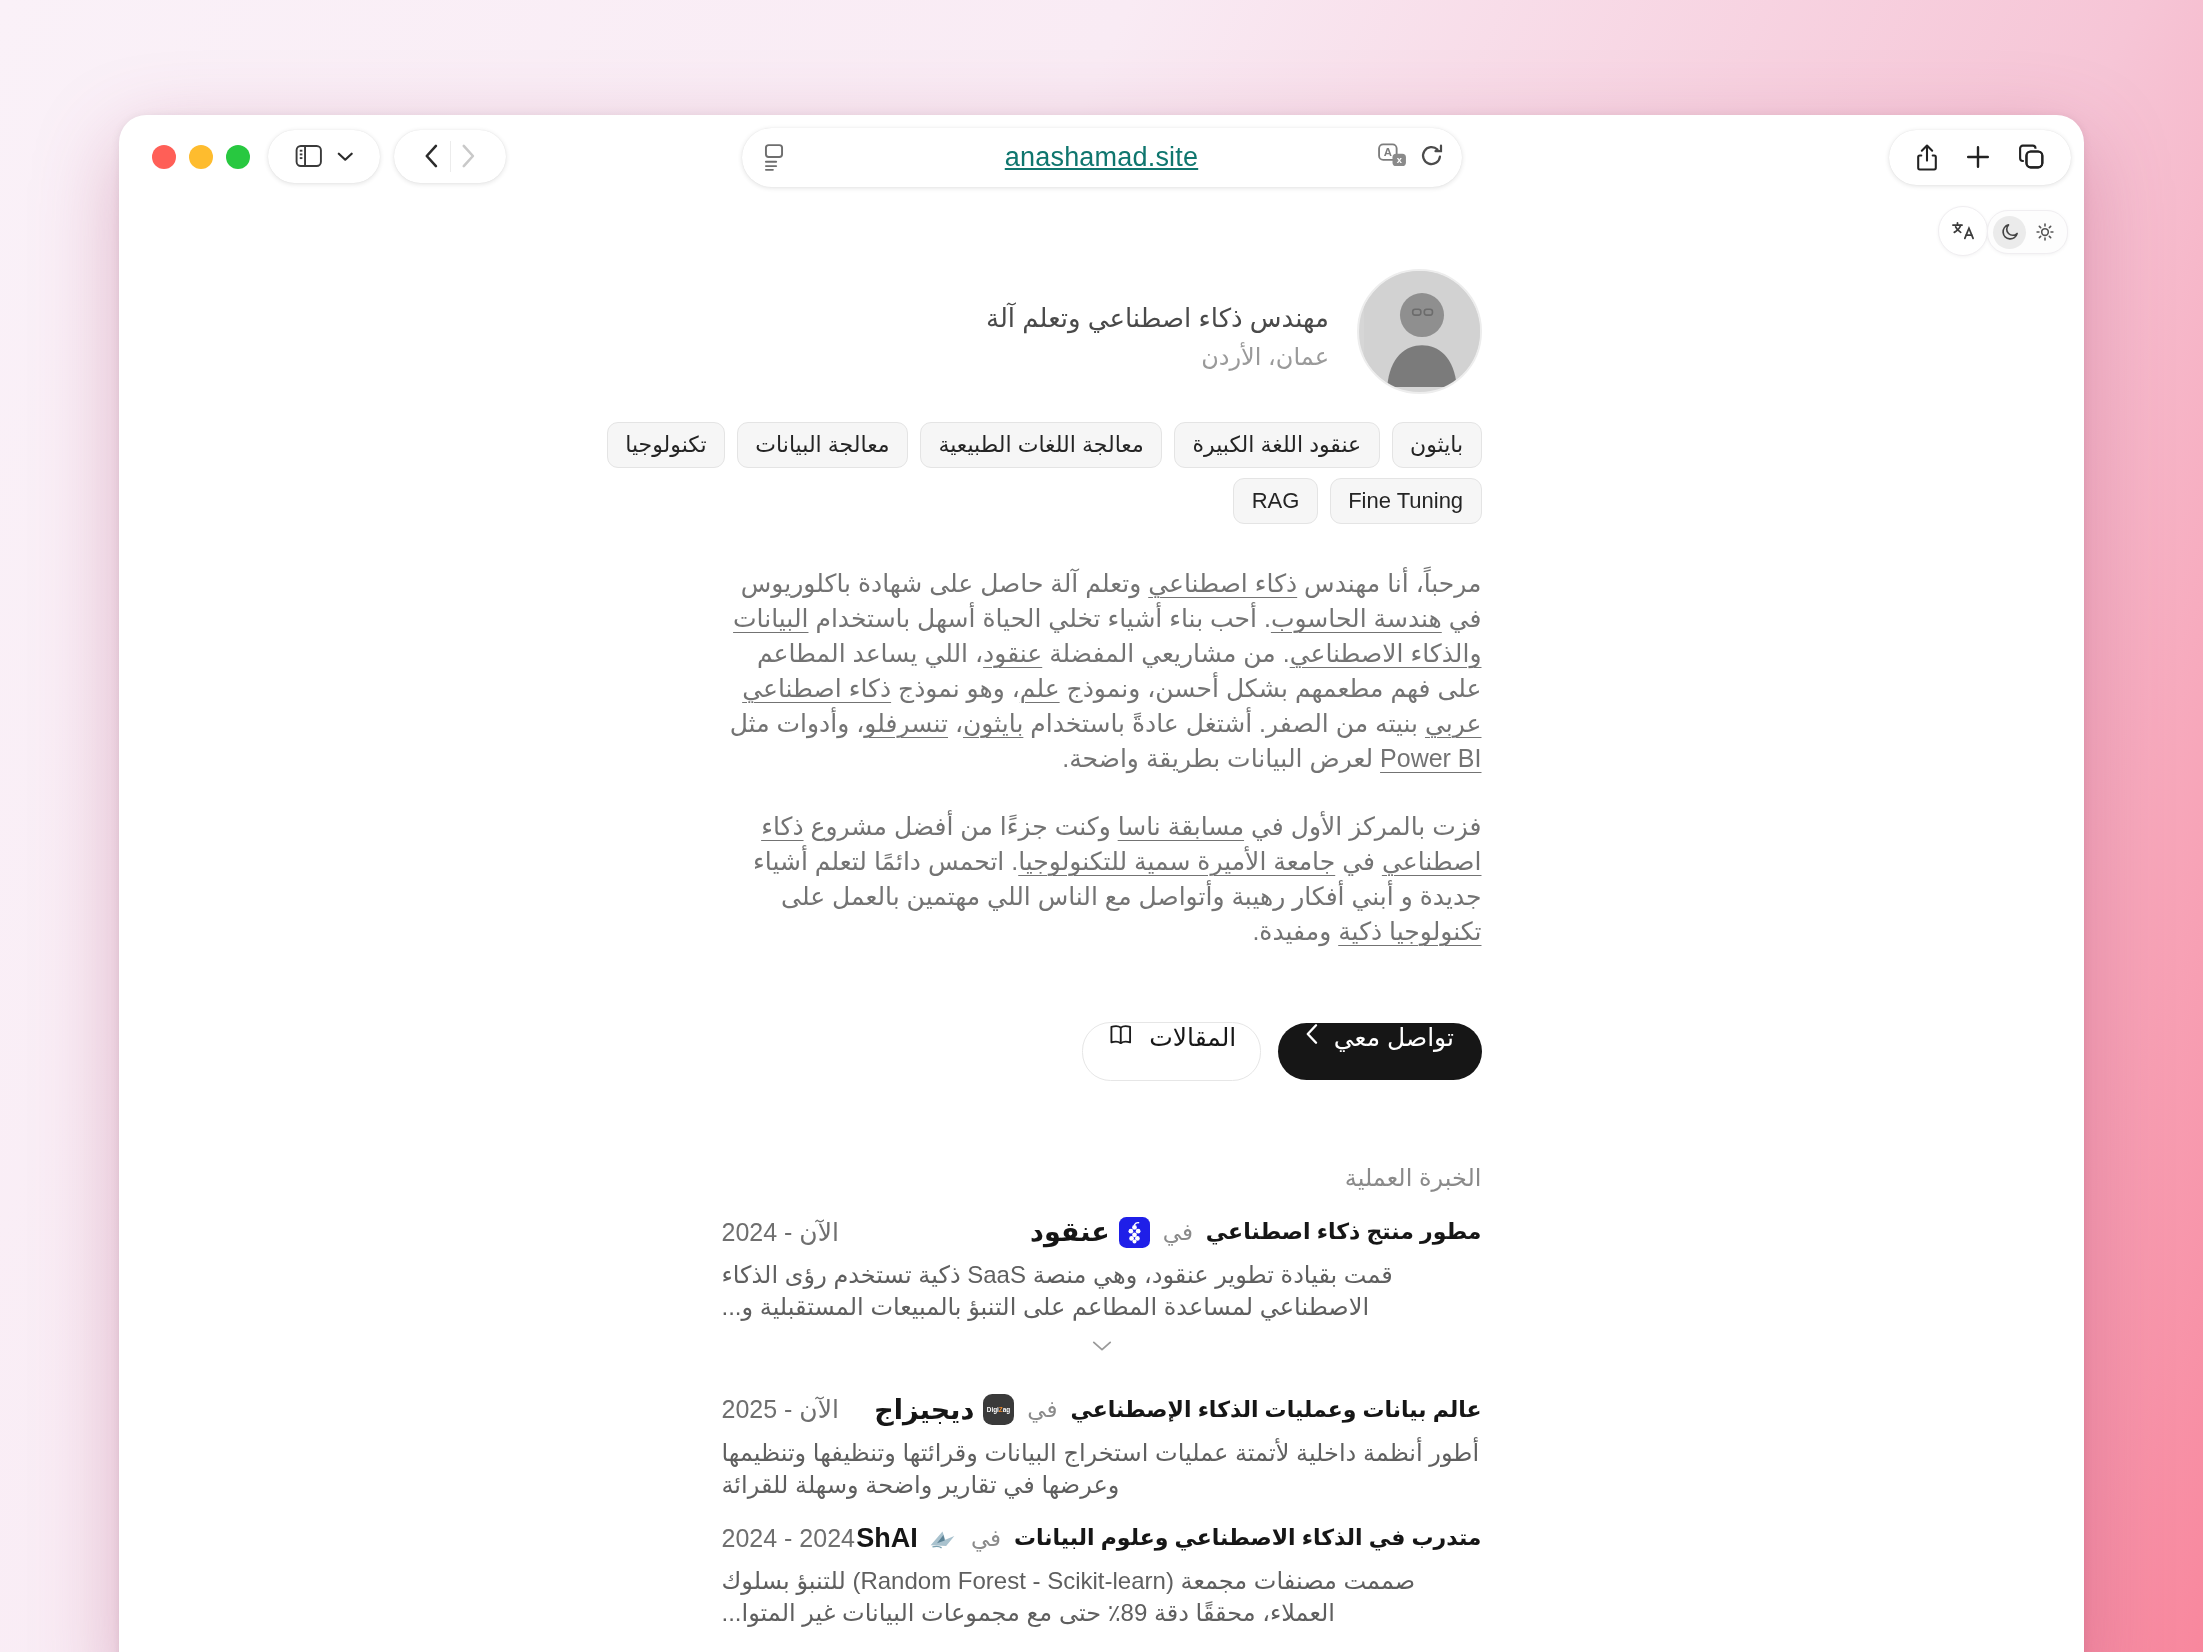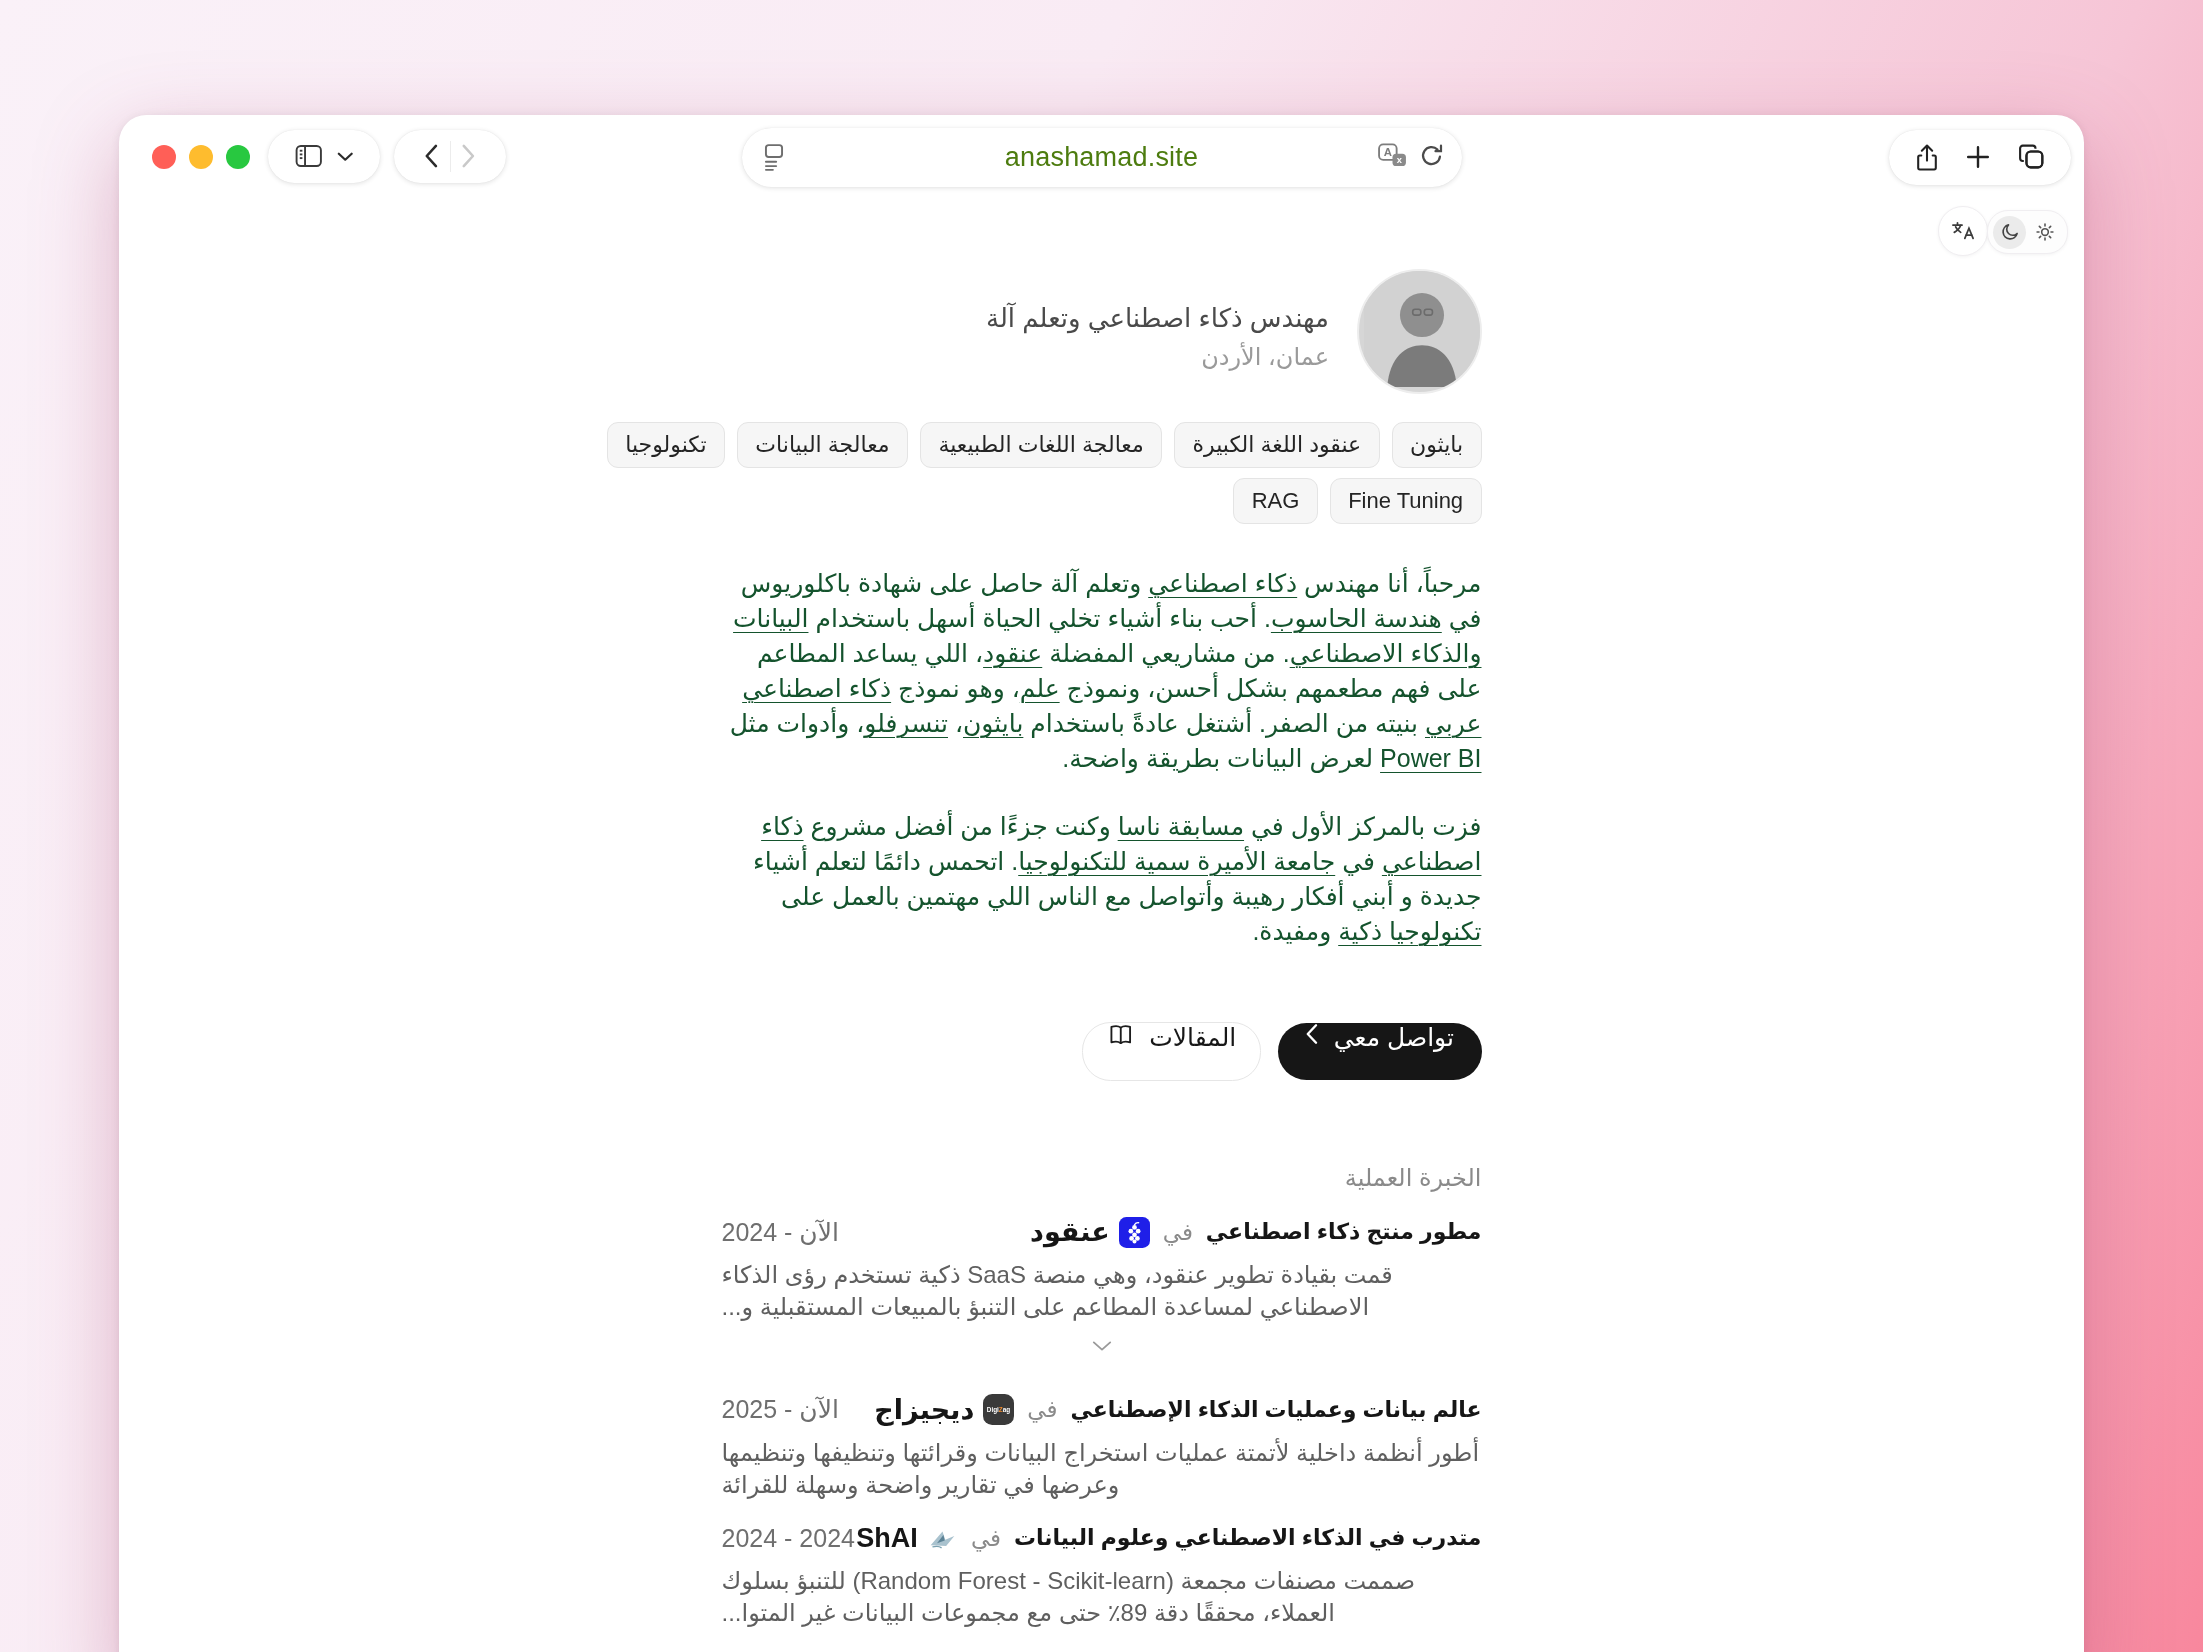--- a/index.html
+++ b/index.html
@@ -15,21 +15,21 @@
     box-shadow:0 0.9px 5.5px rgba(0,0,0,.12),0 0 0.9px rgba(0,0,0,.10);
     display:flex;align-items:center;justify-content:center;}
   .lights{position:absolute;left:33px;top:30px;display:flex;gap:13px;}
   .light{width:24px;height:24px;border-radius:50%;}
   .sidebar-pill{left:149px;top:14.7px;width:112px;height:53px;gap:14.7px;}
   .nav-pill{left:275px;top:14.7px;width:112px;height:53px;gap:0;}
   .nav-div{width:0.9px;height:31px;background:#ececec;margin:0 11px;}
   .url-pill{left:50%;transform:translateX(-50%);top:13px;width:720px;height:59px;}
   .url-pill .reader{position:absolute;left:20px;top:14.7px;}
   .url-pill .right-icons{position:absolute;right:16.5px;top:13.8px;display:flex;gap:11px;align-items:center;}
-  .url-text{font-size:27px;color:#4d7c0f;letter-spacing:0.2px;}
+  .url-text{font-size:27px;color:#0f766e;letter-spacing:0.2px;text-decoration:underline;}
   .right-pill{right:13px;top:14.7px;width:182px;height:55px;gap:27.5px;}
   .tbtn{display:flex;align-items:center;justify-content:center;cursor:pointer;}
   
   .lang-btn{position:absolute;top:91px;right:96px;width:48px;height:48px;border-radius:50%;
     background:#fff;border:0.9px solid #f0eef1;box-shadow:0 0.9px 3.7px rgba(0,0,0,.05);
     display:flex;align-items:center;justify-content:center;}
   .theme-pill{position:absolute;top:95px;right:16.5px;height:42px;padding:0 5.5px;border-radius:21px;
     background:#fdfdfd;border:0.9px solid #f0eef1;box-shadow:0 0.9px 3.7px rgba(0,0,0,.05);
     display:flex;align-items:center;gap:1.8px;}
   .theme-opt{width:33px;height:33px;border-radius:50%;display:flex;align-items:center;justify-content:center;}
@@ -40,21 +40,21 @@
   .avatar{width:121px;height:121px;border-radius:50%;overflow:hidden;flex:0 0 auto;
     border:2.8px solid #ededed;background:#d6d6d6;}
   .ptext{text-align:right;flex:1;}
   .pname{font-size:42px;font-weight:700;color:#141414;line-height:1.1;}
   .ptitle{font-size:26px;color:#4a4a4a;margin-top:11px;}
   .ploc{font-size:24px;color:#9a9a9a;margin-top:8.3px;}
   .tags{margin-top:27.5px;display:flex;flex-direction:column;gap:10px;}
   .tagrow{display:flex;gap:12px;}
   .chip{background:#f6f6f6;border:0.9px solid #e4e4e4;border-radius:11px;
     padding:9.2px 17.4px;font-size:22px;color:#242424;white-space:nowrap;}
-  .bio{margin-top:42px;font-size:25px;line-height:35px;color:#14532d;text-align:right;}
+  .bio{margin-top:42px;font-size:25px;line-height:35px;color:#737373;text-align:right;}
   .bio p{margin:0;}
   .bio p + p{margin-top:33px;}
   .blink{text-decoration:underline;text-underline-offset:4.6px;text-decoration-thickness:1.4px;cursor:pointer;}
   .actions{margin-top:73px;display:flex;gap:16.5px;align-items:center;}
   .btn{height:57px;border-radius:28.5px;display:flex;align-items:flex-start;gap:14.7px;
     font-size:25px;cursor:pointer;}
   .btn-dark{background:#161616;color:#fff;padding:0 27.5px;}
   .btn-light{background:#fff;color:#171717;border:1.4px solid #e6e6e6;padding:0 24px;}
   
   .xp-head{margin-top:83px;font-size:24px;color:#8a8a8a;text-align:right;}

